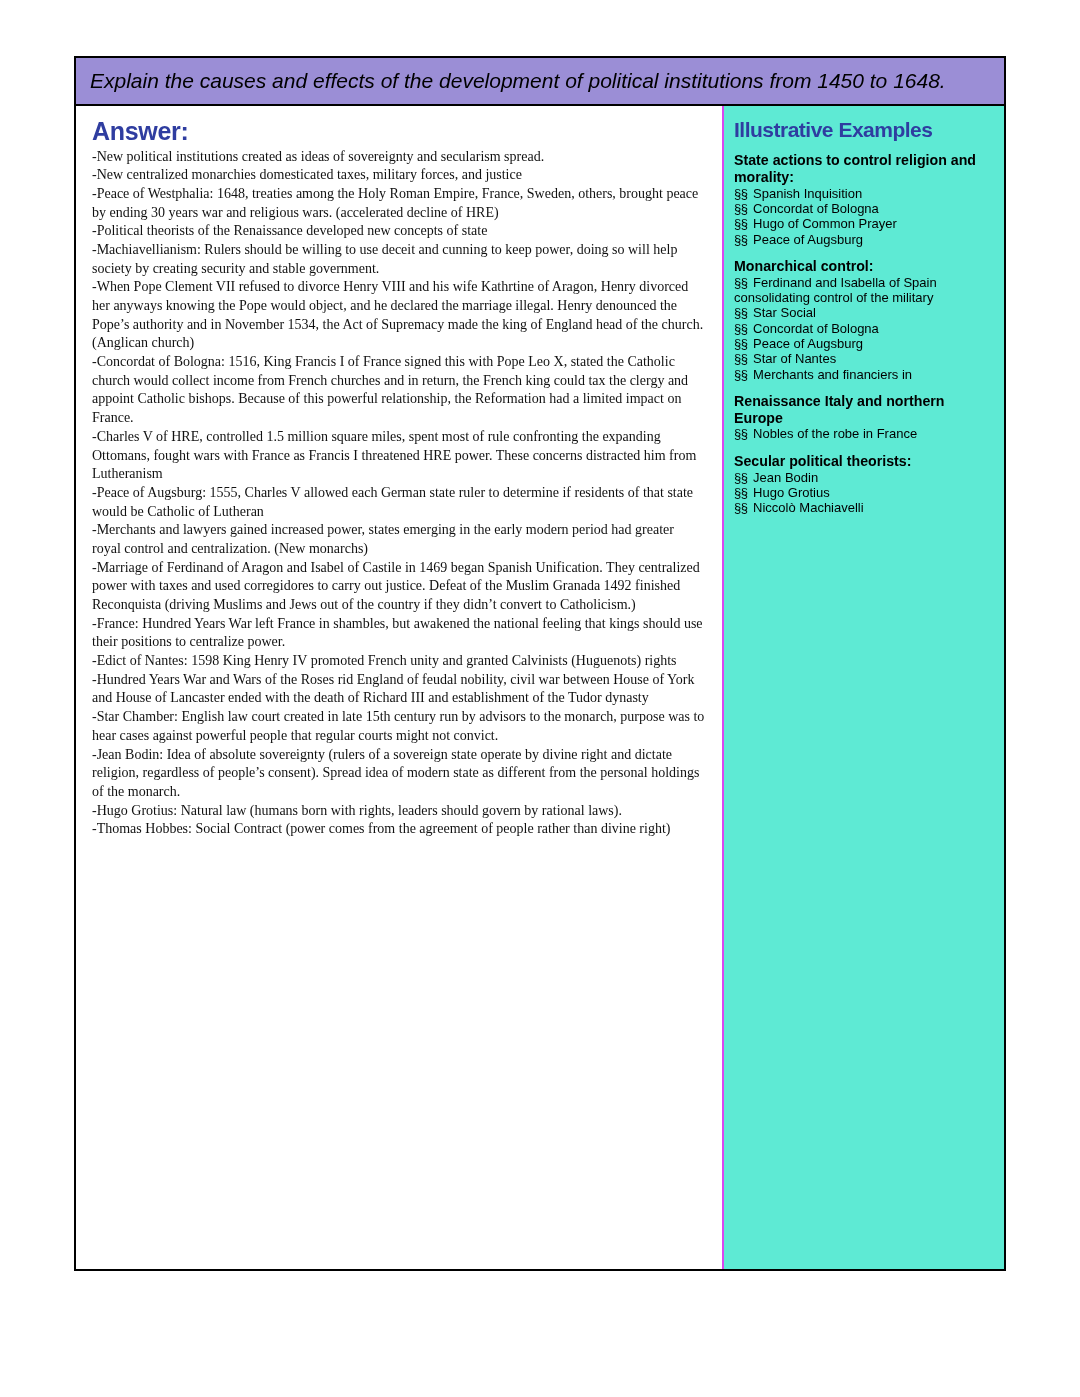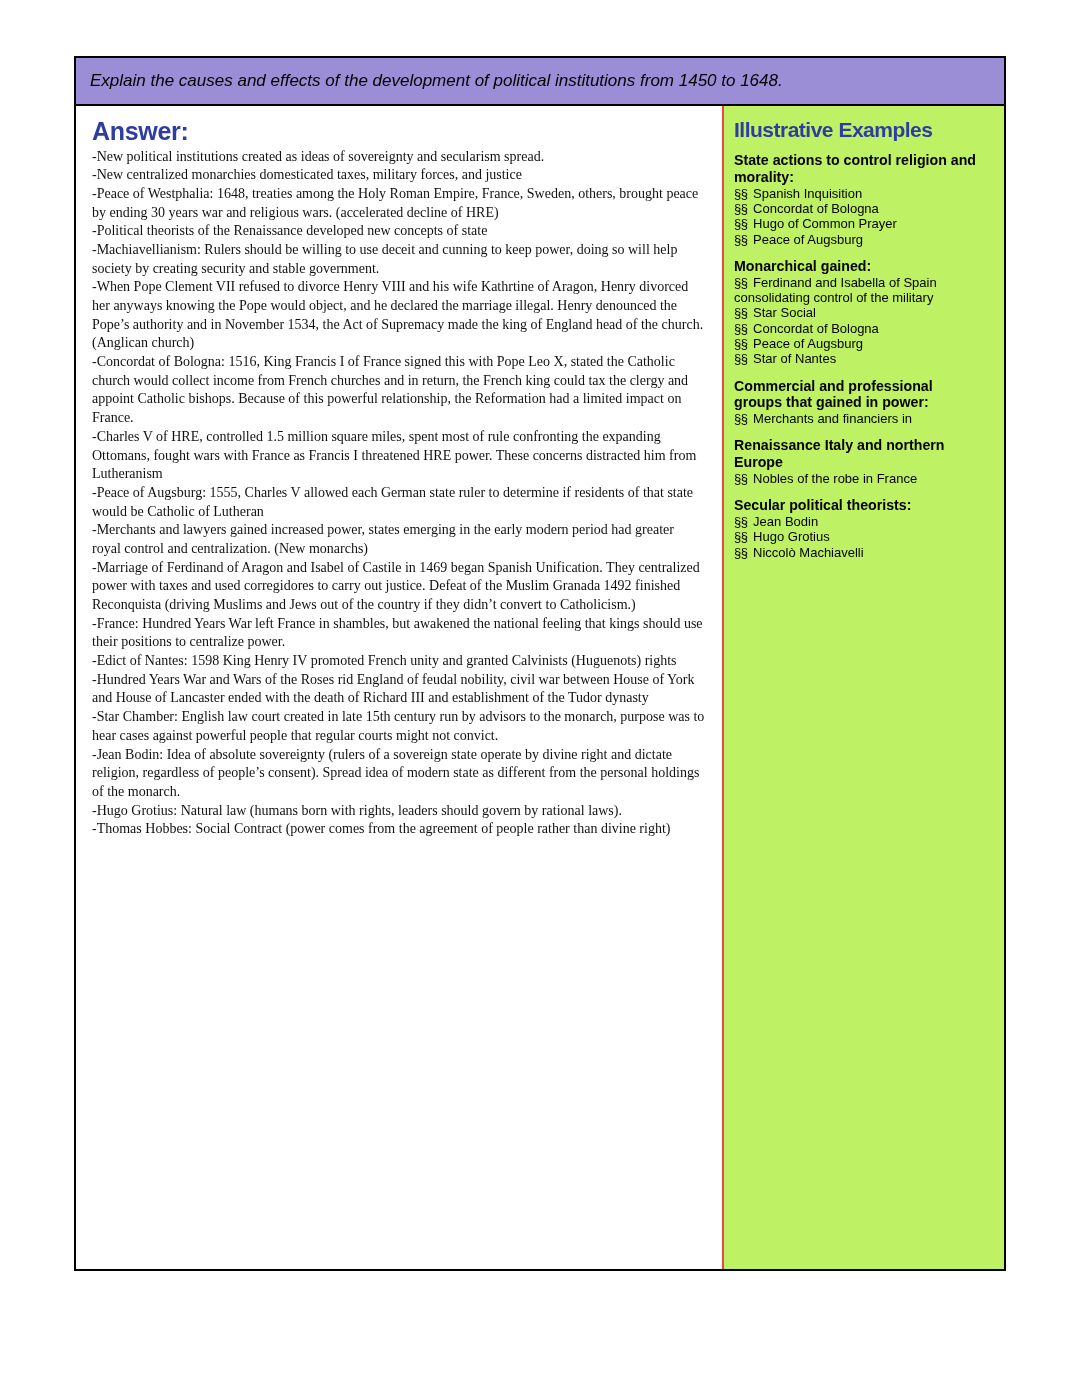--- a/index.html
+++ b/index.html
@@ -35,33 +35,33 @@
     background: #9b8ed6;
     border-bottom: 2px solid #000000;
     box-sizing: border-box;
     display: flex;
     align-items: center;
     padding: 0 14px;
   }
   .prompt-text {
     font-family: "Liberation Sans", sans-serif;
     font-style: italic;
-    font-size: 17px;
+    font-size: 21px;
     color: #000000;
     line-height: 1.2;
   }
   .body-row {
     display: flex;
     height: calc(100% - 48px);
   }
   .answer-col {
     width: 648px;
     box-sizing: border-box;
     padding: 12px 16px 10px 16px;
-    border-right: 2px solid #ef4444;
+    border-right: 2px solid #d946ef;
     background: #ffffff;
   }
   .answer-heading {
     font-family: "Liberation Sans", sans-serif;
     font-weight: bold;
     font-size: 25px;
     color: #2f3da0;
     letter-spacing: -0.3px;
     margin: 0 0 2px 0;
     line-height: 1.1;
@@ -69,21 +69,21 @@
   .answer-body {
     font-family: "Liberation Serif", serif;
     font-size: 14px;
     line-height: 1.335;
     color: #111111;
     white-space: pre-wrap;
     word-wrap: break-word;
   }
   .examples-col {
     flex: 1;
-    background: #bef264;
+    background: #5eead4;
     box-sizing: border-box;
     padding: 12px 22px 10px 10px;
   }
   .examples-heading {
     font-family: "Liberation Sans", sans-serif;
     font-weight: bold;
     font-size: 21px;
     color: #2f3da0;
     letter-spacing: -0.5px;
     margin: 0 0 2px 0;
@@ -143,27 +143,26 @@
       </div>
 
       <div class="examples-col">
         <div class="examples-heading">Illustrative Examples</div>
         <div id="examples-list">
             <div class="ex-group-title">State actions to control religion and morality:</div>
             <div class="ex-item"><span class="sect">§§</span><span> Spanish Inquisition</span></div>
             <div class="ex-item"><span class="sect">§§</span><span> Concordat of Bologna</span></div>
             <div class="ex-item"><span class="sect">§§</span><span> Hugo of Common Prayer</span></div>
             <div class="ex-item"><span class="sect">§§</span><span> Peace of Augsburg</span></div>
-            <div class="ex-group-title">Monarchical gained:</div>
+            <div class="ex-group-title">Monarchical control:</div>
             <div class="ex-item"><span class="sect">§§</span><span> Ferdinand and Isabella of Spain consolidating control of the military</span></div>
             <div class="ex-item"><span class="sect">§§</span><span> Star Social</span></div>
             <div class="ex-item"><span class="sect">§§</span><span> Concordat of Bologna</span></div>
             <div class="ex-item"><span class="sect">§§</span><span> Peace of Augsburg</span></div>
             <div class="ex-item"><span class="sect">§§</span><span> Star of Nantes</span></div>
-            <div class="ex-group-title">Commercial and professional groups that gained in power:</div>
             <div class="ex-item"><span class="sect">§§</span><span> Merchants and financiers in</span></div>
             <div class="ex-group-title">Renaissance Italy and northern Europe</div>
             <div class="ex-item"><span class="sect">§§</span><span> Nobles of the robe in France</span></div>
             <div class="ex-group-title">Secular political theorists:</div>
             <div class="ex-item"><span class="sect">§§</span><span> Jean Bodin</span></div>
             <div class="ex-item"><span class="sect">§§</span><span> Hugo Grotius</span></div>
             <div class="ex-item"><span class="sect">§§</span><span> Niccolò Machiavelli</span></div>
           </div>
       </div>
 

